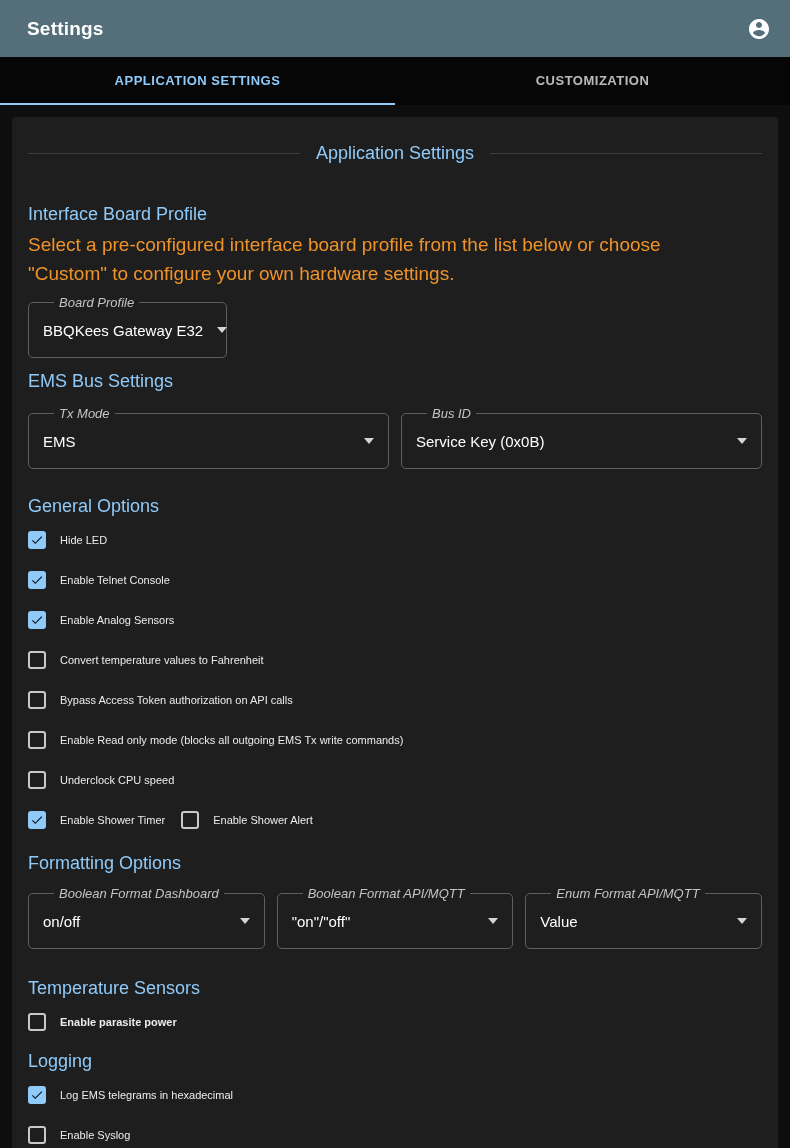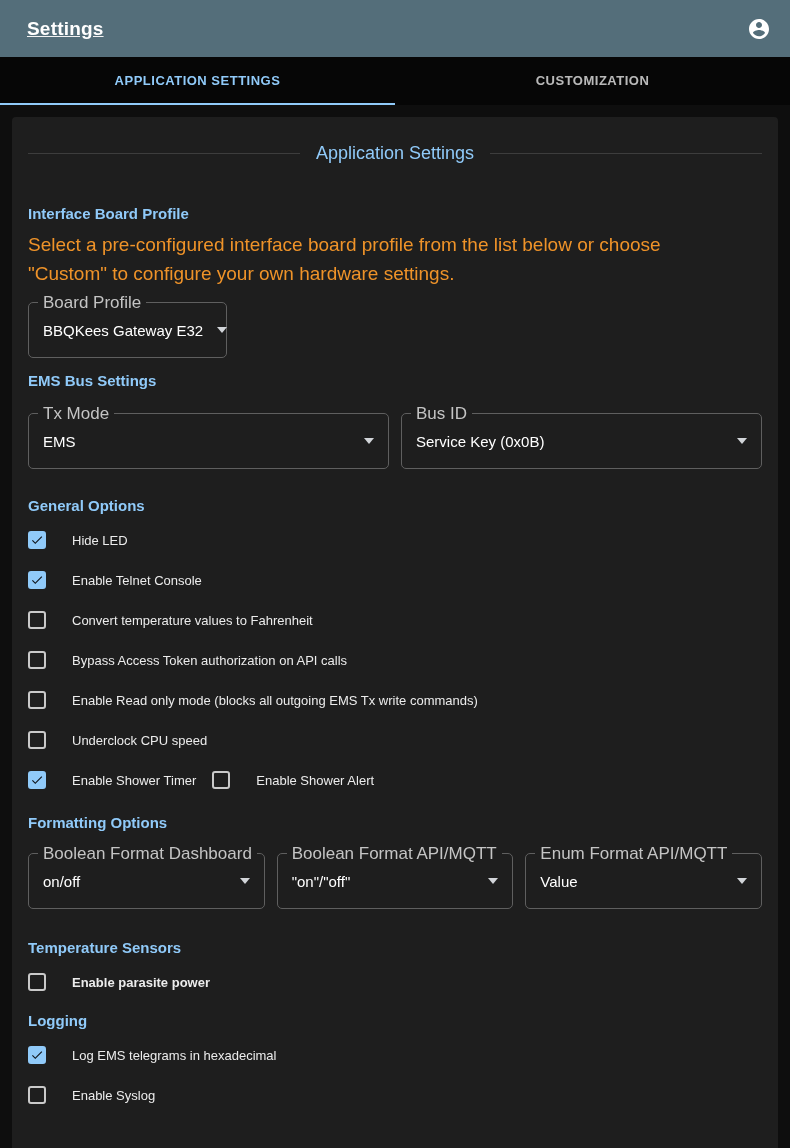--- a/index.html
+++ b/index.html
@@ -18,21 +18,20 @@
   body{
     background:var(--page-bg);
     font-family:"Liberation Sans","DejaVu Sans",sans-serif;
     color:var(--txt);
   }
   
   .appbar{
     height:57px;background:var(--appbar);
     display:flex;align-items:center;
     padding:0 19px 0 27px;
-    text-decoration:underline;
   }
   .appbar-title{font-size:19px;font-weight:700;color:#ffffff;letter-spacing:.2px;}
   .appbar-spacer{flex:1;}
   .account-btn{width:24px;height:24px;display:flex;align-items:center;justify-content:center;cursor:pointer;}
   
   .tabs{height:48px;background:#060606;display:flex;}
   .tab{
     flex:1;display:flex;align-items:center;justify-content:center;
     font-size:13px;font-weight:700;letter-spacing:.5px;
     color:rgba(255,255,255,.72);
@@ -46,36 +45,36 @@
     border-radius:4px;
     padding:24px 16px 60px;
     height:1060px;
   }
   .divider-heading{display:flex;align-items:center;height:24px;}
   .divider-heading .line{flex:1;height:1px;background:var(--divider);}
   .divider-heading .text{
     padding:0 16px;font-size:18px;color:var(--accent);font-weight:400;
   }
   .section-title{
-    color:var(--accent);font-size:15px;font-weight:700;line-height:22px;
+    color:var(--accent);font-size:18px;font-weight:400;line-height:22px;
   }
   .warning-text{
     margin-top:6px;color:var(--warn);font-size:19px;line-height:1.5;
     max-width:712px;
   }
   
   .select{
     position:relative;height:56px;border:1px solid var(--sel-border);
     border-radius:5px;display:flex;align-items:center;
     padding:0 14px;cursor:pointer;
   }
   .select-label{
-    position:absolute;top:-8px;left:9px;
-    font-size:17px;color:var(--txt-dim);
-    background:var(--card-bg);padding:0 5px;line-height:15px;white-space:nowrap;
+    position:absolute;top:-8px;left:25px;
+    font-size:13px;color:var(--txt-dim);
+    background:var(--card-bg);padding:0 5px;line-height:15px;white-space:nowrap;font-style:italic;
   }
   .select-value{font-size:15px;font-weight:500;color:#ffffff;white-space:nowrap;}
   .arrow{
     width:0;height:0;flex:none;
     border-left:5px solid transparent;border-right:5px solid transparent;
     border-top:6px solid #d2d5d9;
   }
   .select.inlinearrow .arrow{margin-left:14px;}
   .select.edgearrow{justify-content:space-between;}
   .select-row{display:flex;gap:12px;}
@@ -85,21 +84,21 @@
   .cb-group{display:flex;align-items:center;cursor:pointer;}
   .cb-group + .cb-group{margin-left:16px;align-items:center;}
   .checkbox{
     width:18px;height:18px;flex:none;border-radius:3px;
     border:2px solid #c9c9c9;background:transparent;
     display:flex;align-items:center;justify-content:center;
   }
   .checkbox svg{display:none;}
   .checkbox.checked{border-color:var(--accent);background:var(--accent);}
   .checkbox.checked svg{display:block;}
-  .cb-label{margin-left:26px;font-size:13px;color:#ececec;}
+  .cb-label{margin-left:14px;font-size:11px;color:#ececec;}
   
   .sec-interface{margin-top:38px;}
   .sec-interface .select{margin-top:14px;width:199px;}
   .sec-ems{margin-top:12px;}
   .sec-ems .select-row{margin-top:21px;}
   .sec-general{margin-top:26px;}
   .sec-general .cb-row:first-of-type{margin-top:11px;}
   .sec-formatting{margin-top:20px;}
   .sec-formatting .select-row{margin-top:19px;}
   .sec-temperature{margin-top:28px;}
@@ -177,20 +176,30 @@
         <span class="checkbox checked">
             <svg width="16" height="16" viewBox="0 0 24 24">
               <path fill="#10161d" d="M9 16.17L4.83 12l-1.42 1.41L9 19 21 7l-1.41-1.41z"></path>
             </svg>
           </span>
         <span class="cb-label">Enable Telnet Console</span>
       </div>
     </div>
     <div class="cb-row">
       <div class="cb-group">
+        <span class="checkbox checked">
+            <svg width="16" height="16" viewBox="0 0 24 24">
+              <path fill="#10161d" d="M9 16.17L4.83 12l-1.42 1.41L9 19 21 7l-1.41-1.41z"></path>
+            </svg>
+          </span>
+        <span class="cb-label">Enable Analog Sensors</span>
+      </div>
+    </div>
+    <div class="cb-row">
+      <div class="cb-group">
         <span class="checkbox"></span>
         <span class="cb-label">Convert temperature values to Fahrenheit</span>
       </div>
     </div>
     <div class="cb-row">
       <div class="cb-group">
         <span class="checkbox"></span>
         <span class="cb-label">Bypass Access Token authorization on API calls</span>
       </div>
     </div>

